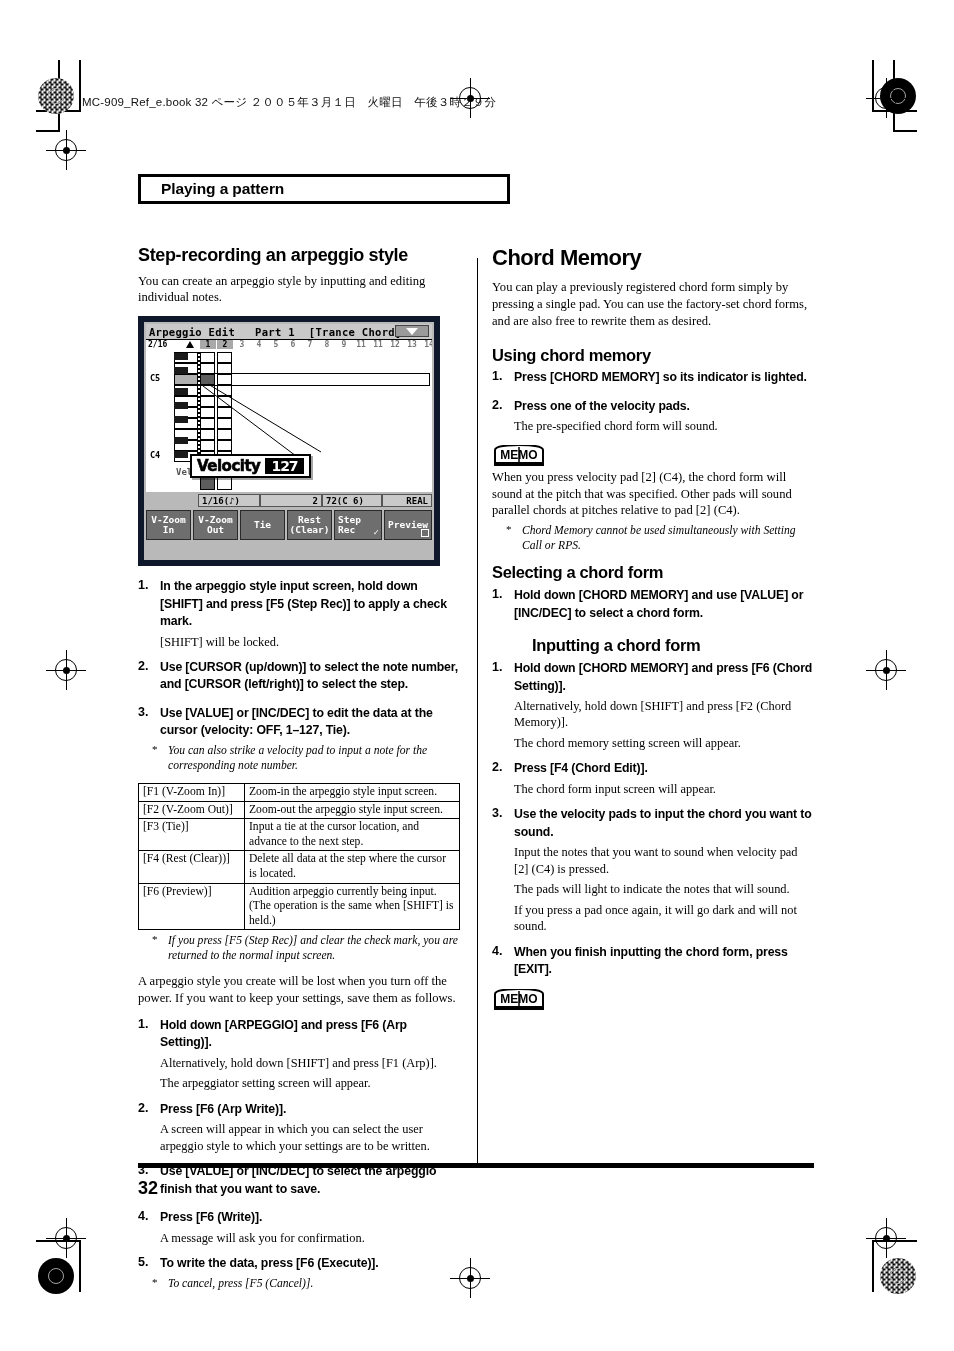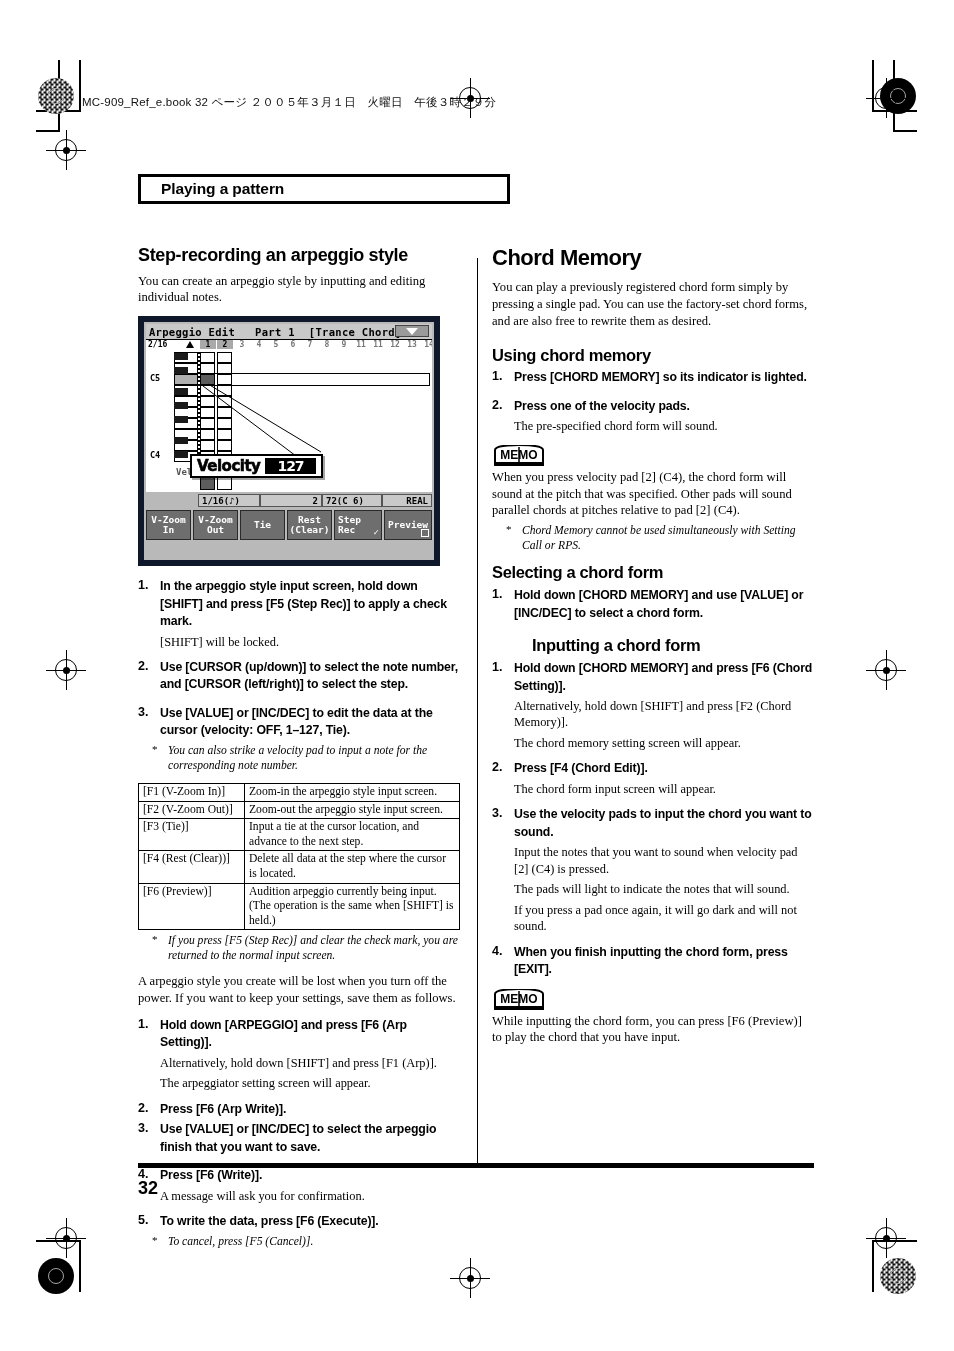--- a/index.html
+++ b/index.html
@@ -238,21 +238,21 @@
     box-shadow: 2px 2px 0 rgba(0,0,0,.35);
   }
   .callout .cw {
     font-family: "DejaVu Sans", sans-serif;
     font-weight: bold; font-size: 15px; letter-spacing: -0.5px;
     -webkit-text-stroke: 0.6px #000;
   }
   .callout .cv {
     margin-left: 5px; background: #000; color: #fff;
     font-family: "DejaVu Sans", sans-serif;
-    font-weight: bold; font-size: 14px; padding: 0 12px; letter-spacing: -1px;
+    font-weight: bold; font-size: 14px; padding: 0 6px; letter-spacing: -1px;
   }
   .leader { position: absolute; left: 0; top: 0; pointer-events: none; }
 
   .lcd-status {
     position: absolute; left: 2px; top: 172px; right: 2px; height: 13px;
     display: flex; font-size: 9px; font-weight: bold;
   }
   .lcd-status div {
     border: 1px solid #555; box-sizing: border-box; background: #c9c9c9;
     display: flex; align-items: center; padding: 0 3px;
@@ -569,20 +569,21 @@
       <span class="num">1.</span>
       <span class="txt">Hold down [ARPEGGIO] and press [F6 (Arp Setting)].</span>
     </div>
     <div class="substep tight">Alternatively, hold down [SHIFT] and press [F1 (Arp)].</div>
     <div class="substep">The arpeggiator setting screen will appear.</div>
 
     <div class="step">
       <span class="num">2.</span>
       <span class="txt">Press [F6 (Arp Write)].</span>
     </div>
+    <div class="substep">A screen will appear in which you can select the user arpeggio style to which your settings are to be written.</div>
 
     <div class="step">
       <span class="num">3.</span>
       <span class="txt">Use [VALUE] or [INC/DEC] to select the arpeggio finish that you want to save.</span>
     </div>
     <div style="height:8px;"></div>
 
     <div class="step">
       <span class="num">4.</span>
       <span class="txt">Press [F6 (Write)].</span>
@@ -668,19 +669,18 @@
     </div>
 
     <div class="memo-icon">
       <svg width="54" height="22" viewBox="0 0 54 22">
         <path d="M3 5 C3 2, 12 0, 27 0 C42 0, 51 2, 51 5 L51 18 L3 18 Z" fill="#fff" stroke="#000" stroke-width="2"></path>
         <line x1="27" y1="2" x2="27" y2="18" stroke="#000" stroke-width="1.5"></line>
         <line x1="2" y1="20" x2="52" y2="20" stroke="#000" stroke-width="2"></line>
         <text x="27" y="14" text-anchor="middle" font-family="Liberation Sans, sans-serif" font-size="12" font-weight="bold" fill="#000">MEMO</text>
       </svg>
     </div>
-    <p class="body">While inputting the chord form, you can press [F6 (Preview)] to play the chord that you have input.</p>
   </div>
 
   <div class="footrule"></div>
   <div class="pagenum">32</div>
 
 </div>
 
 </body></html>

